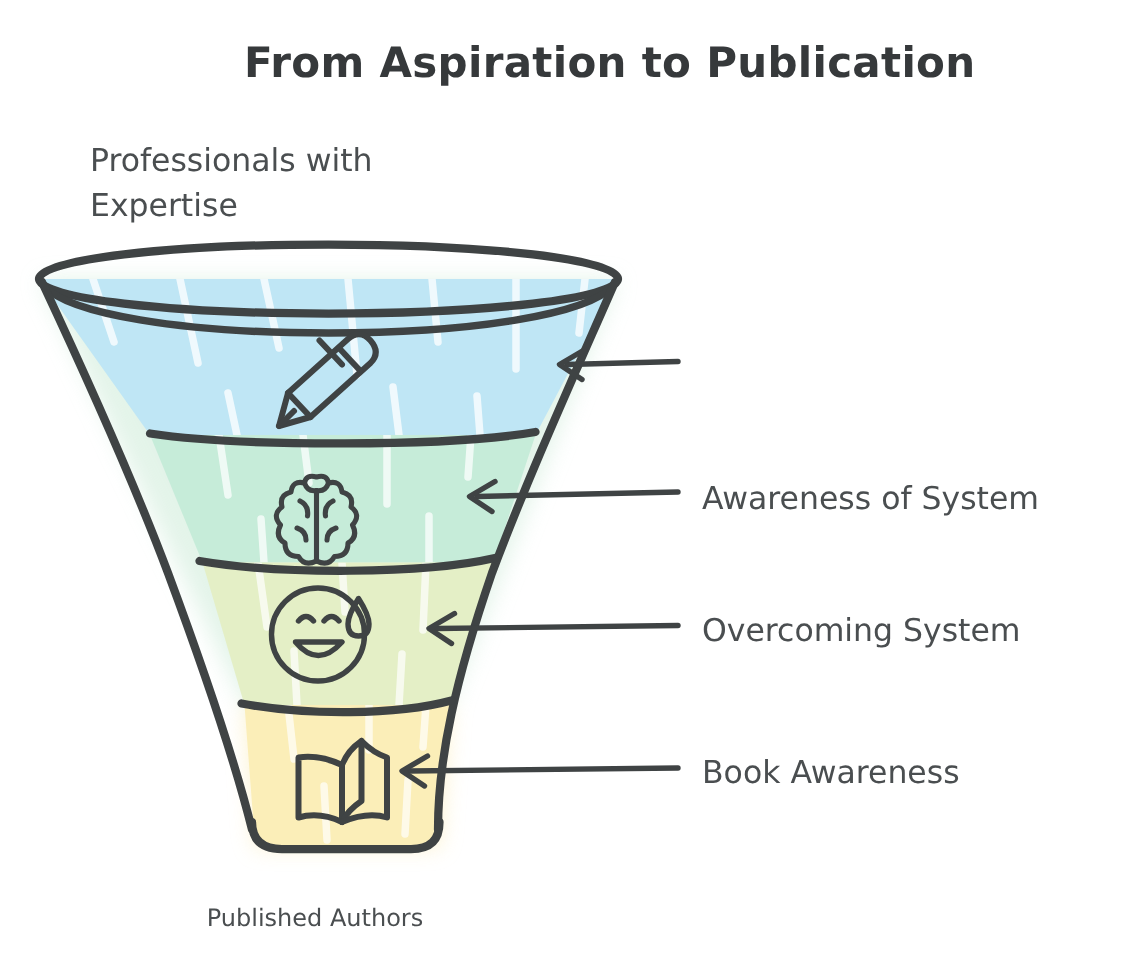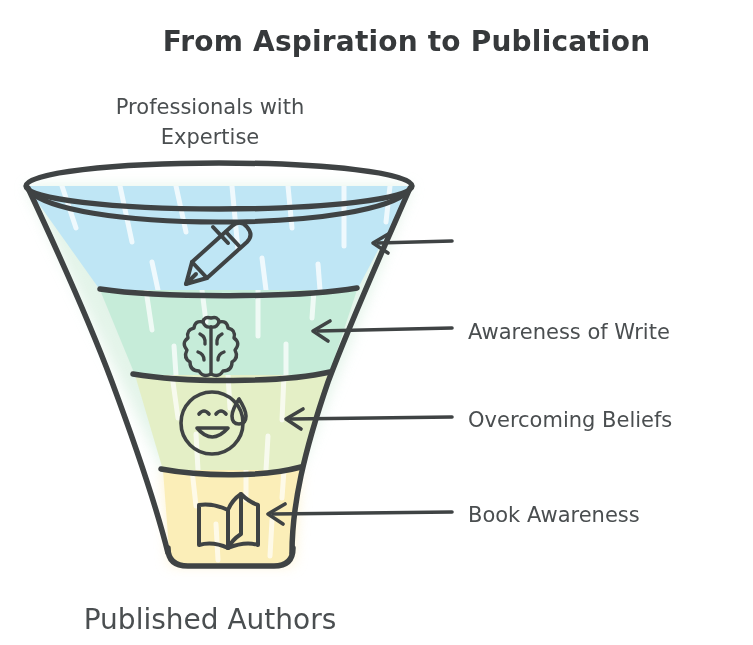--- a/index.html
+++ b/index.html
@@ -41,31 +41,30 @@
     font-size: 28px;
     font-weight: bold;
     letter-spacing: 0.2px;
     color: #36393b;
     margin-left: 30px;
   }
   #top-label {
     left: 60px;
     top: 92px;
     width: 300px;
-    text-align: center;
     font-size: 21px;
     line-height: 1.45;
     color: #4a4e50;
   }
   #bottom-label {
     left: 70px;
     top: 602px;
     width: 280px;
     text-align: center;
-    font-size: 28px;
+    font-size: 16px;
     color: #4a4e50;
   }
   .stage-label {
     font-size: 21px;
     color: #4a4e50;
     text-align: left;
   }
 </style>
 </head>
 <body>
@@ -228,21 +227,21 @@
       </g>
     </g>
   </svg>
 
   <div class="txt" id="page-title">From Aspiration to Publication</div>
 
   <div class="txt" id="top-label">Professionals with
 Expertise</div>
 
 
-  <div class="txt stage-label" style="left:468px; top:319px;">Awareness of Write</div>
-
-  <div class="txt stage-label" style="left:468px; top:407px;">Overcoming Beliefs</div>
+  <div class="txt stage-label" style="left:468px; top:319px;">Awareness of System</div>
+
+  <div class="txt stage-label" style="left:468px; top:407px;">Overcoming System</div>
 
   <div class="txt stage-label" style="left:468px; top:502px;">Book Awareness</div>
 
   <div class="txt" id="bottom-label">Published Authors</div>
 
 </div>
 
 </body></html>

